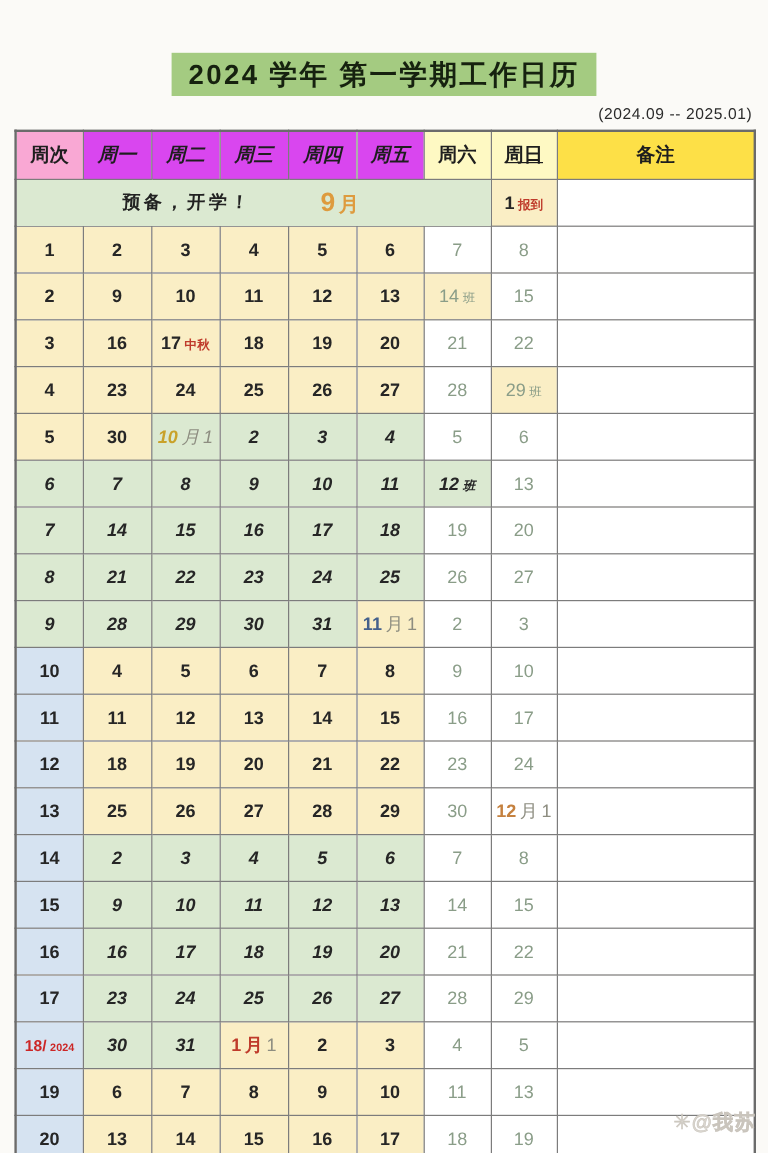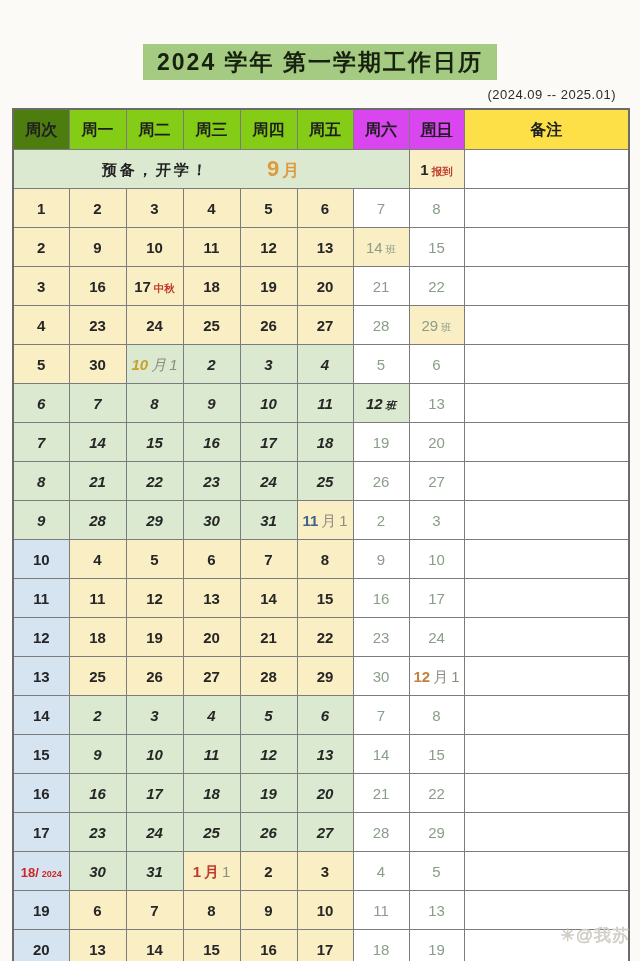--- a/index.html
+++ b/index.html
@@ -10,40 +10,40 @@
     position:relative;
     overflow:hidden;
   }
   .title-wrap{position:absolute;top:44px;left:0;width:640px;text-align:center;}
   .title-box{
     display:inline-block;background:#a4cb81;color:#16220f;
     font-size:23px;font-weight:700;letter-spacing:2px;
     padding:5px 14px;line-height:1.15;
   }
   .subtitle{
-    position:absolute;top:87px;right:24px;
+    position:absolute;top:87px;right:13px;
     font-size:13px;color:#2b2b2b;letter-spacing:.5px;
   }
   table.cal{
     position:absolute;top:108px;left:12px;
     border-collapse:collapse;table-layout:fixed;
     border:2px solid #6b6b6b;
   }
   .cal td,.cal th{
     border:1px solid #7c7c7c;
     text-align:center;vertical-align:middle;
     padding:0;font-size:15px;line-height:1;
     overflow:hidden;white-space:nowrap;
   }
   .cal thead th{height:39px;font-size:16px;font-weight:700;color:#1e1e1e;}
   .cal tbody td{height:38px;}
   
-  .hblue{background:#4d7c0f;}
-  .hcream{background:#84cc16;}
-  .hgreen{background:#d946ef;margin-left:16px;}
+  .hblue{background:#f9a8d4;}
+  .hcream{background:#d946ef;font-style:italic;}
+  .hgreen{background:#fef9c3;margin-left:16px;}
   .hpink{background:#fde047;}
   .hsat{color:#6f8f68;}
   .hsun{color:#d6e8c4;text-decoration:underline;}
   
   .bg-c{background:#faeec5;}
   .bg-g{background:#dbe9d1;font-style:italic;}
   .bg-w{background:#ffffff;}
   .bg-b{background:#d6e3f1;}
   
   .t-d{color:#262626;font-weight:700;}
@@ -62,21 +62,21 @@
   .hand{
     position:absolute;left:88px;top:50%;transform:translateY(-50%) skewX(-4deg);
     font-weight:700;font-size:15px;color:#222;letter-spacing:3px;
   }
   .month-label{position:absolute;left:250px;top:50%;transform:translateY(-50%);}
   .month-num{font-size:22px;font-weight:700;color:#de9b3e;}
   .month-unit{font-size:17px;font-weight:700;color:#de9b3e;margin-left:2px;}
   
   .watermark{
     position:absolute;right:10px;bottom:14px;
-    font-size:17px;font-weight:400;color:#dcd8d1;
+    font-size:17px;font-weight:700;color:#dcd8d1;
     -webkit-text-stroke:.5px #c9c4bc;
     letter-spacing:1px;
   }
 </style>
 </head>
 <body>
 
 <div class="title-wrap">
   <span class="title-box">2024 学年  第一学期工作日历</span>
 </div>

